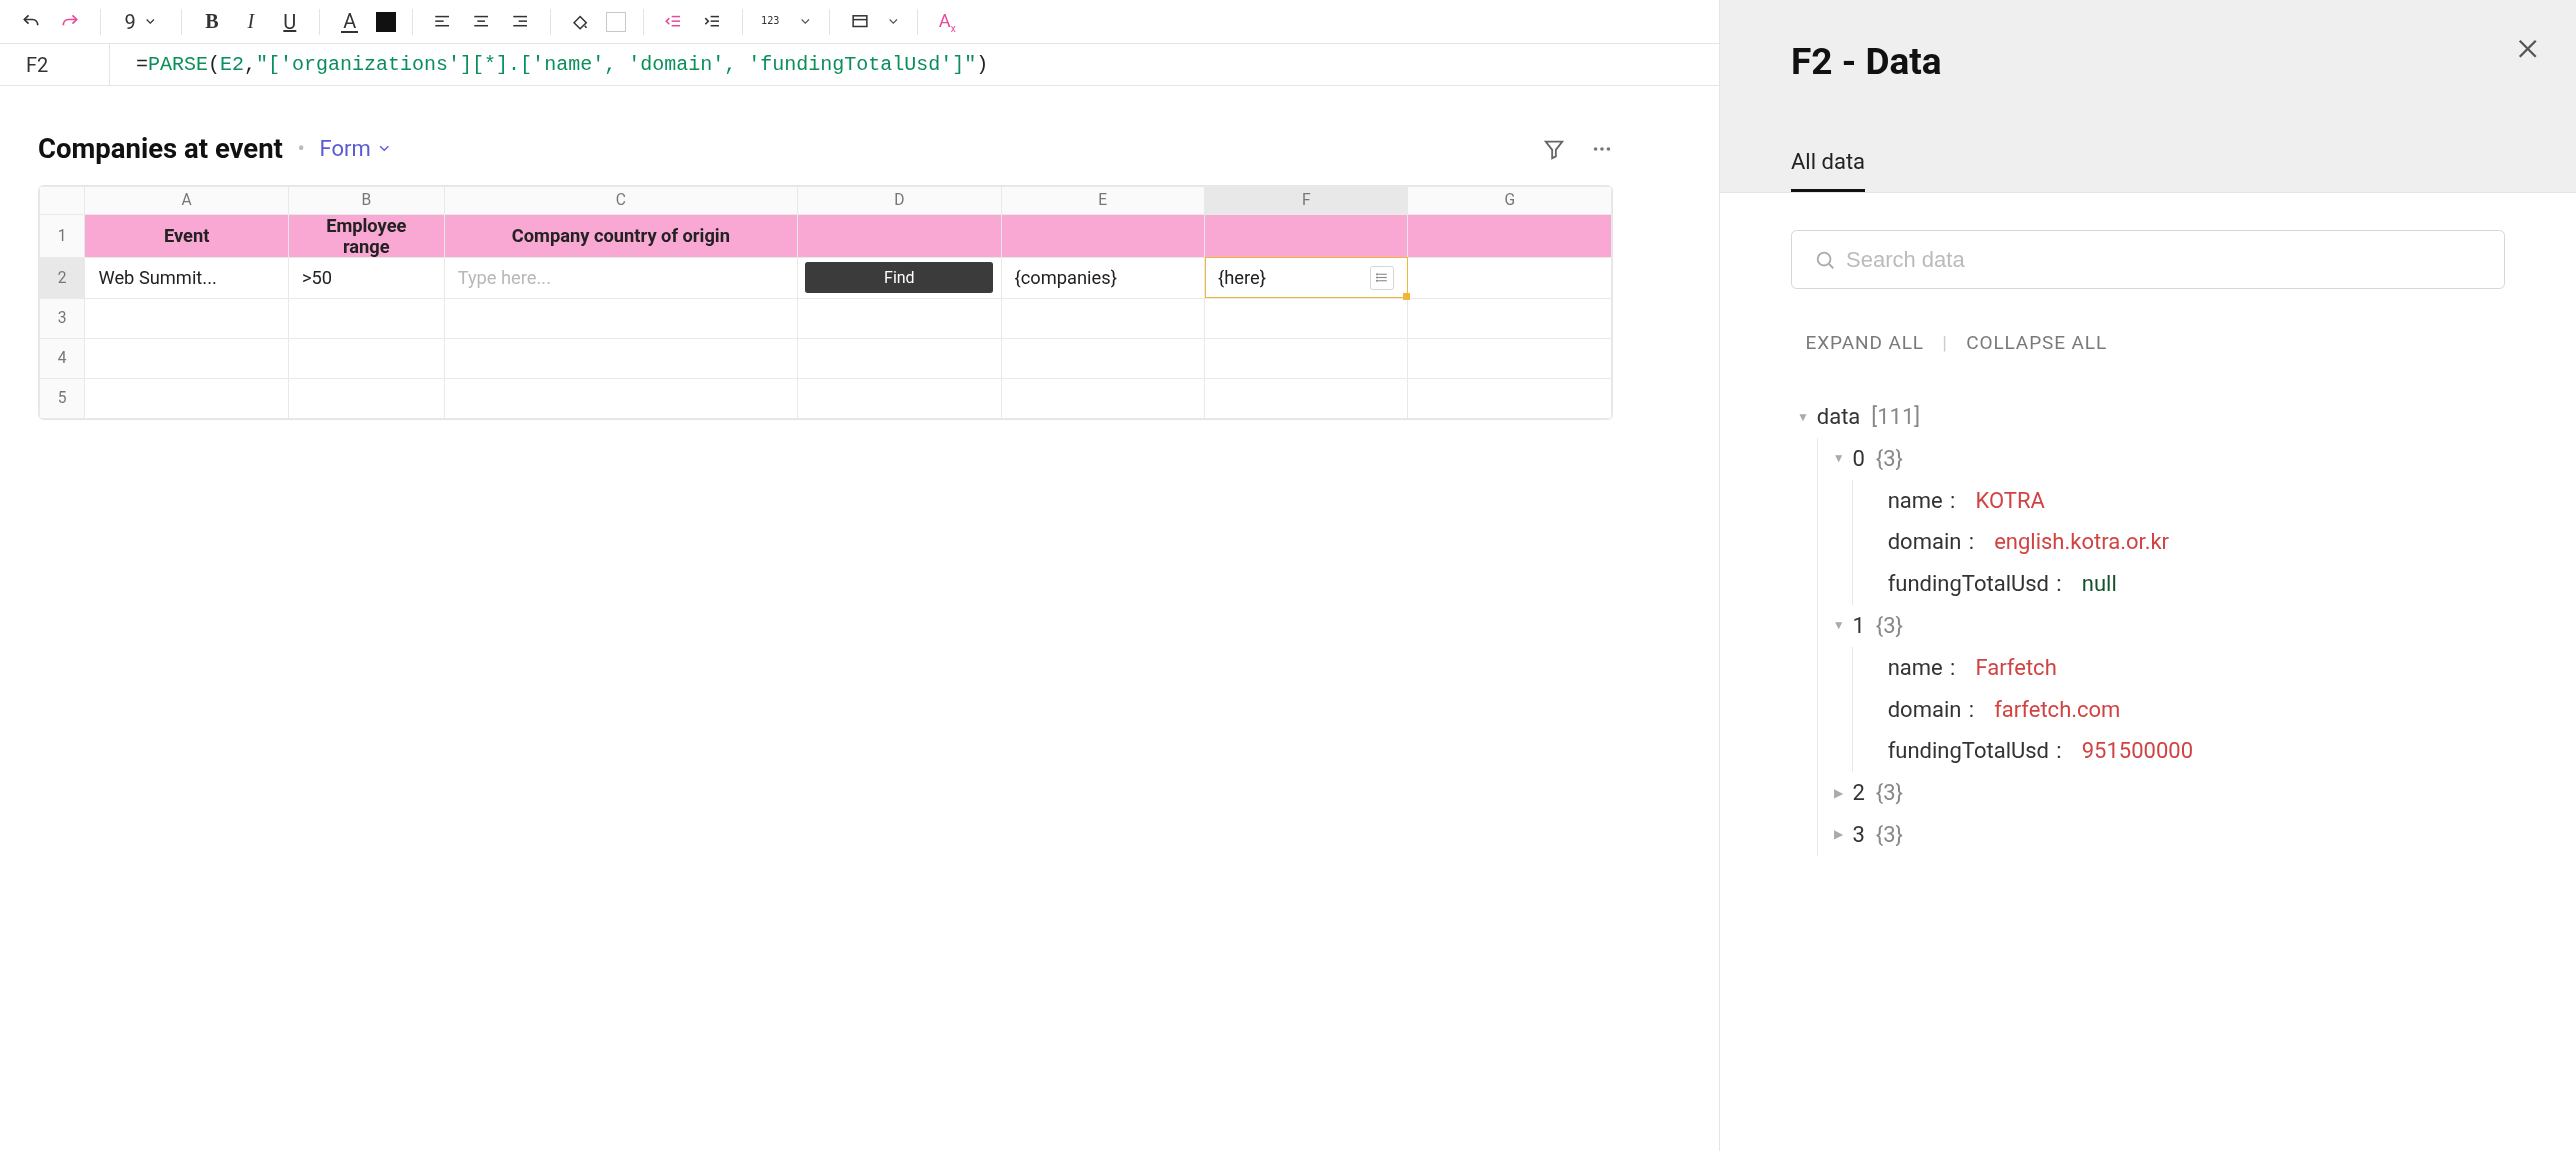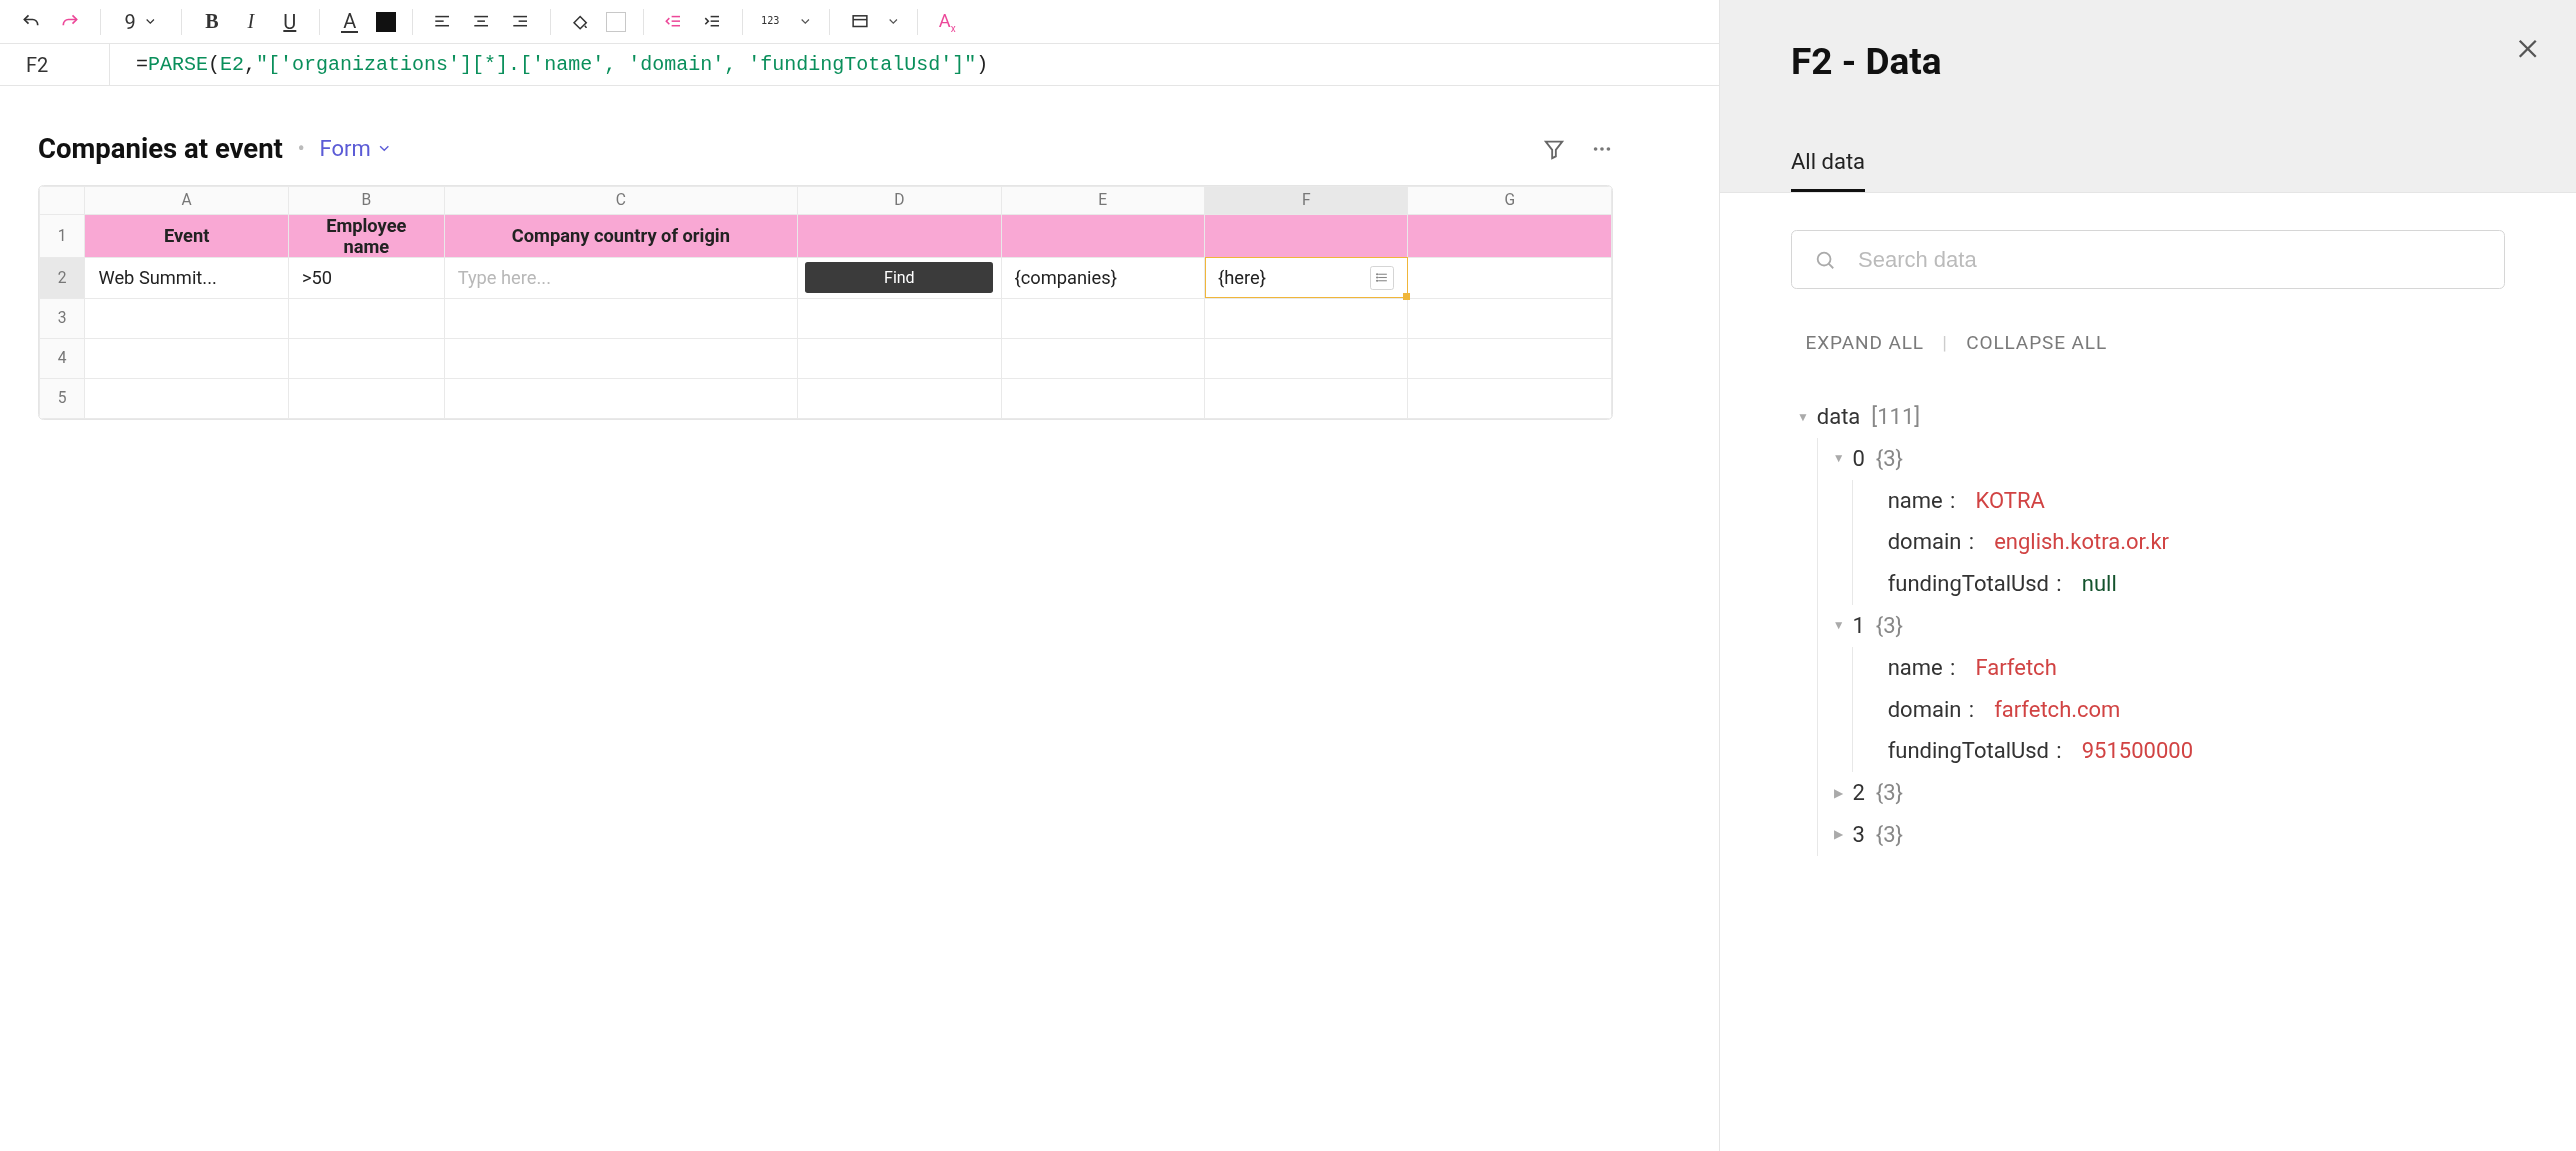--- a/index.html
+++ b/index.html
@@ -281,21 +281,21 @@
     overflow: auto;
     flex: 1;
   }
   .search-box {
     border: 0.9px solid #d6d6d6;
     border-radius: 5.5px;
     height: 59px;
     display: flex;
     align-items: center;
     padding: 0 22px;
-    gap: 22px;
+    gap: 10px;
     color: #999;
     font-size: 22px;
     margin-bottom: 42px;
   }
   .search-box input {
     border: none;
     outline: none;
     font-size: 22px;
     flex: 1;
     color: #333;
@@ -524,21 +524,21 @@
             <th>D</th>
             <th>E</th>
             <th class="selected-col">F</th>
             <th>G</th>
           </tr>
         </thead>
         <tbody>
           <tr class="header-row">
             <th class="row-num">1</th>
             <td>Event</td>
-            <td>Employee name</td>
+            <td>Employee range</td>
             <td>Company country of origin</td>
             <td></td>
             <td></td>
             <td></td>
             <td></td>
           </tr>
           <tr>
             <th class="row-num" style="background:#e8e8e8;">2</th>
             <td>Web Summit...</td>
             <td>&gt;50</td>

